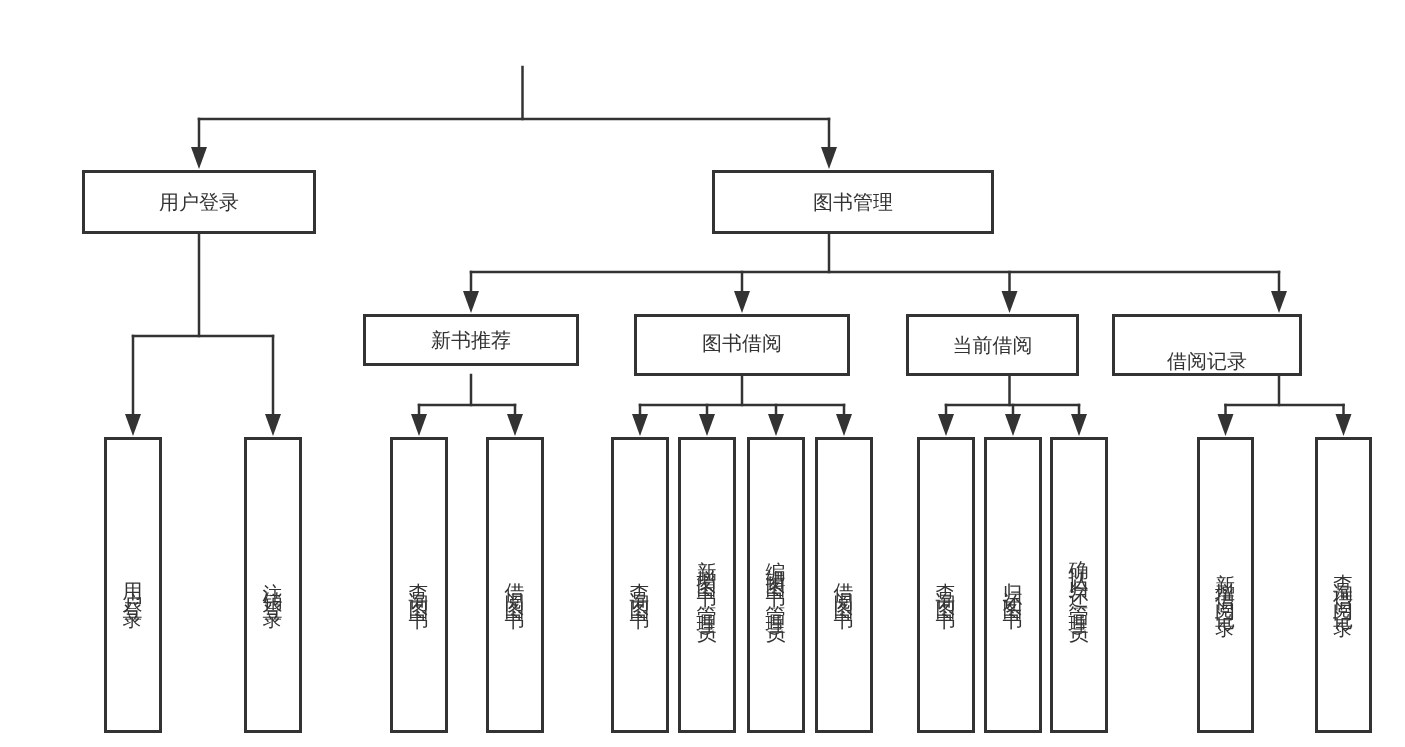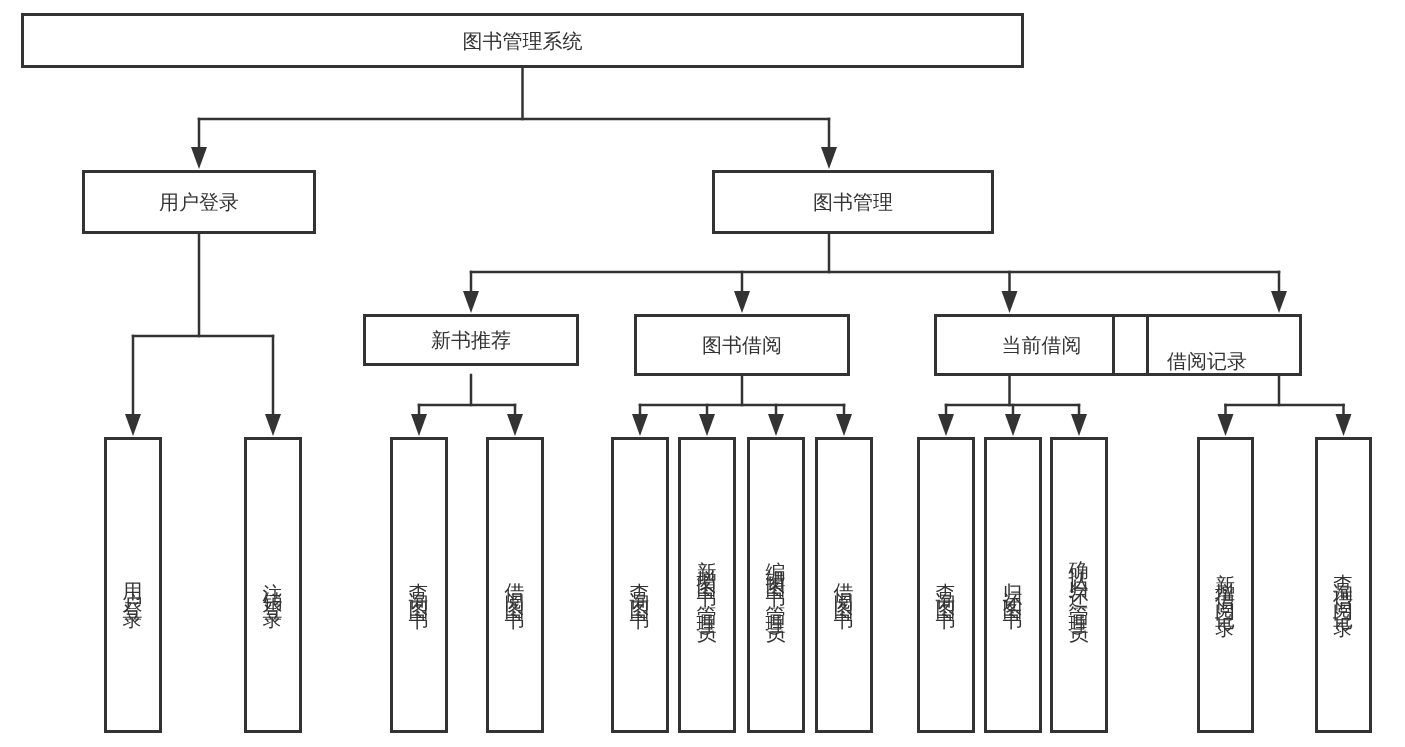--- a/index.html
+++ b/index.html
@@ -93,23 +93,20 @@
       <polygon points="1001.5,291 1017.5,291 1009.5,313" fill="#333333"></polygon>
       <line x1="1279" y1="272" x2="1279" y2="294" stroke="#333333" stroke-width="2.5" stroke-linecap="square"></line>
       <polygon points="1271,291 1287,291 1279,313" fill="#333333"></polygon>
       <line x1="522.5" y1="67" x2="522.5" y2="119" stroke="#333333" stroke-width="2.5" stroke-linecap="square"></line>
       <line x1="199" y1="119" x2="829" y2="119" stroke="#333333" stroke-width="2.5" stroke-linecap="square"></line>
       <line x1="199" y1="119" x2="199" y2="150" stroke="#333333" stroke-width="2.5" stroke-linecap="square"></line>
       <polygon points="191,147 207,147 199,169" fill="#333333"></polygon>
       <line x1="829" y1="119" x2="829" y2="150" stroke="#333333" stroke-width="2.5" stroke-linecap="square"></line>
       <polygon points="821,147 837,147 829,169" fill="#333333"></polygon>
     </svg>
-<div class="node" style="left: 21px; top: 13px; width: 1003px; height: 55px;">
-      <span>图书管理系统</span>
-    </div>
     <div class="node" style="left: 82px; top: 170px; width: 234px; height: 64px;">
       <span>用户登录</span>
     </div>
     <div class="node vertical" style="left: 104px; top: 437px; width: 58px; height: 296px;">
       <span>用户登录</span>
     </div>
     <div class="node vertical" style="left: 244px; top: 437px; width: 58px; height: 296px;">
       <span>注销登录</span>
     </div>
     <div class="node" style="left: 712px; top: 170px; width: 282px; height: 64px;">
@@ -117,36 +114,36 @@
     </div>
     <div class="node" style="left: 363px; top: 314px; width: 216px; height: 52px;">
       <span>新书推荐</span>
     </div>
     <div class="node vertical" style="left: 390px; top: 437px; width: 58px; height: 296px;">
       <span>查询图书</span>
     </div>
     <div class="node vertical" style="left: 486px; top: 437px; width: 58px; height: 296px;">
       <span>借阅图书</span>
     </div>
-    <div class="node" style="left: 634px; top: 314px; width: 216px; height: 62px;">
+    <div class="node" style="left: 634px; top: 314px; width: 216px; height: 62px; font-family: Liberation Mono, monospace;">
       <span>图书借阅</span>
     </div>
     <div class="node vertical" style="left: 611px; top: 437px; width: 58px; height: 296px;">
       <span>查询图书</span>
     </div>
     <div class="node vertical" style="left: 678px; top: 437px; width: 58px; height: 296px;">
       <span>新增图书（管理员）</span>
     </div>
     <div class="node vertical" style="left: 747px; top: 437px; width: 58px; height: 296px;">
       <span>编辑图书（管理员）</span>
     </div>
     <div class="node vertical" style="left: 815px; top: 437px; width: 58px; height: 296px;">
       <span>借阅图书</span>
     </div>
-    <div class="node" style="left: 934px; top: 314px; width: 215px; height: 62px;">
+    <div class="node" style="left: 906px; top: 314px; width: 173px; height: 62px;">
       <span>当前借阅</span>
     </div>
     <div class="node vertical" style="left: 917px; top: 437px; width: 58px; height: 296px;">
       <span>查询图书</span>
     </div>
     <div class="node vertical" style="left: 984px; top: 437px; width: 58px; height: 296px;">
       <span>归还图书</span>
     </div>
     <div class="node vertical" style="left: 1050px; top: 437px; width: 58px; height: 296px;">
       <span>确认归还（管理员）</span>

